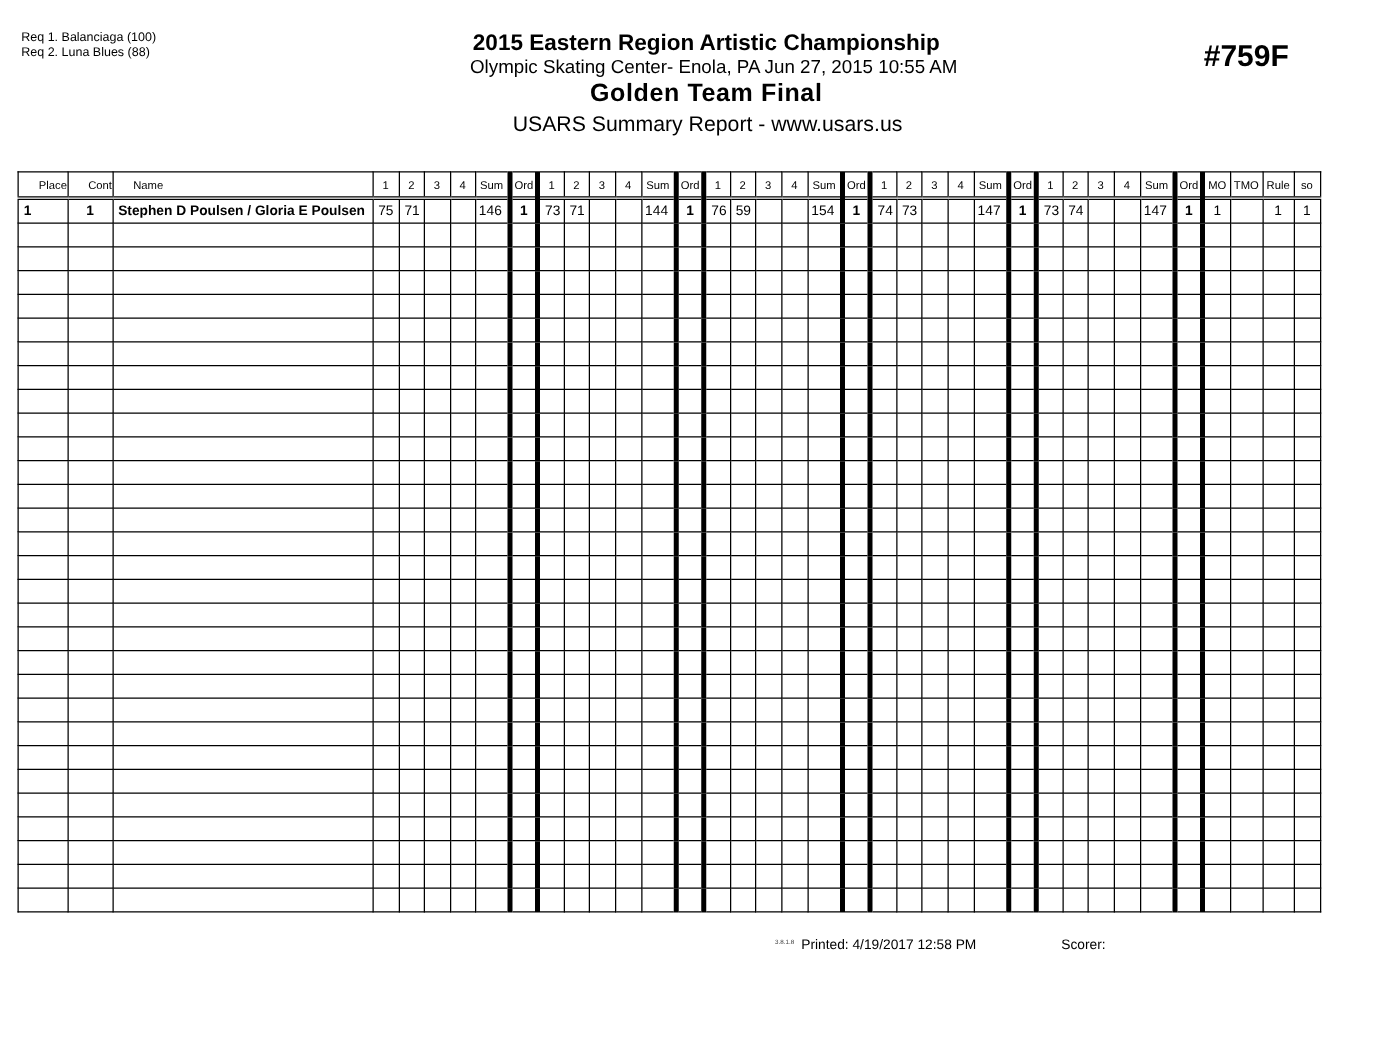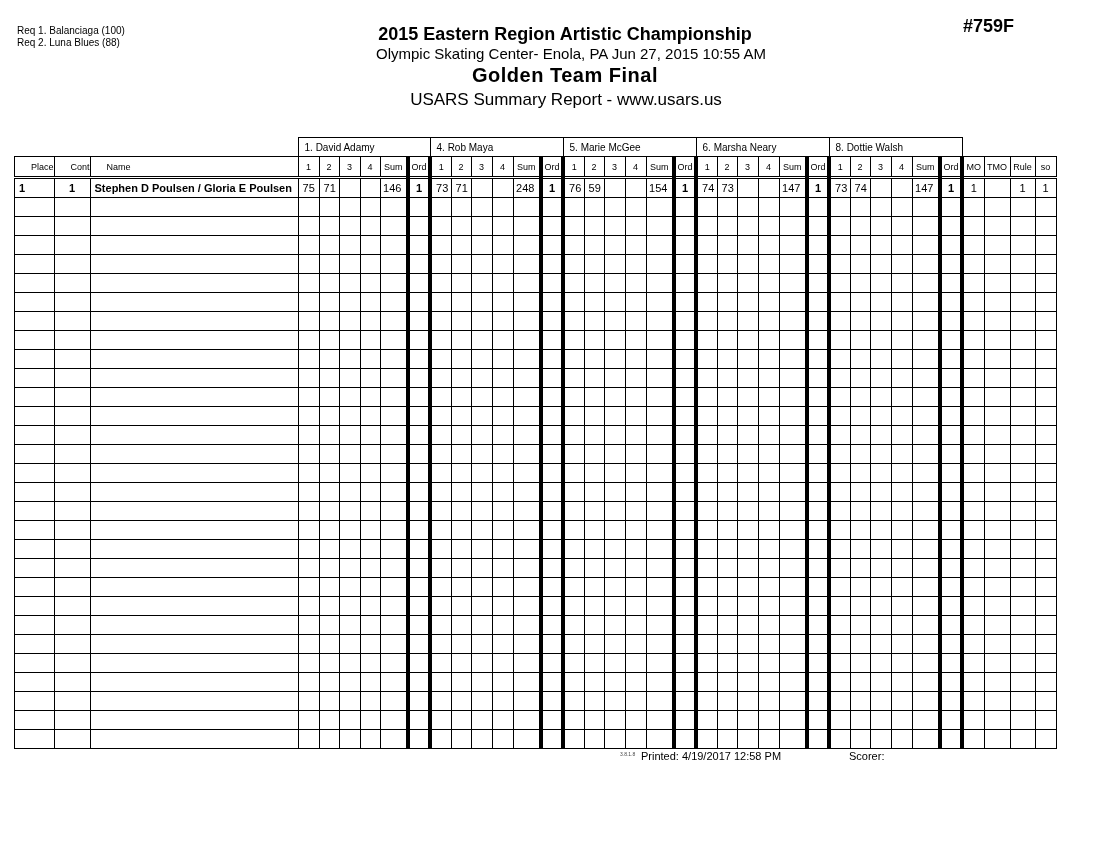--- a/index.html
+++ b/index.html
@@ -5,21 +5,21 @@
   html, body { margin:0; padding:0; background:#ffffff; }
   body { width:1100px; height:850px; position:relative; overflow:hidden;
          font-family:"Liberation Sans", sans-serif; color:#000; }
   .abs { position:absolute; }
   .req { left:17px; font-size:10px; line-height:12px; }
   .title { left:12px; width:1100px; text-align:center; }
   .t1 { top:24px; font-size:18px; font-weight:bold; padding-left:6px; box-sizing:border-box; }
   .t2 { top:45px; font-size:15px; padding-left:18px; box-sizing:border-box; }
   .t3 { top:64px; font-size:20px; font-weight:bold; letter-spacing:0.5px; padding-left:6px; box-sizing:border-box; }
   .t4 { top:90px; font-size:17px; padding-left:8px; box-sizing:border-box; }
-  .evnum { left:963px; top:16px; font-size:18px; font-weight:bold; }
+  .evnum { left:963px; top:32px; font-size:24px; font-weight:bold; }
 
   table.grid { position:absolute; left:14px; top:137px; border-collapse:collapse; table-layout:fixed; }
   table.grid td { border:1px solid #000; padding:0; font-size:9px; height:18px; overflow:hidden; white-space:nowrap; }
   tr.judges td { height:18px; font-size:10px; padding-left:6px; }
   tr.judges td.blank { border:none; }
   tr.colhdr td { text-align:center; height:19px; }
   tr.colhdr td.left { text-align:left; padding-left:16px; }
   tr.colhdr td { border-bottom:3px double #000; }
   tr.data td { font-size:11px; text-align:center; padding-right:2px; }
   tr.data td.c { text-align:center; padding-right:0; }
@@ -83,29 +83,20 @@
       <col style="width:21px">
       <col style="width:21px">
       <col style="width:28px">
       <col style="width:22px">
     <col style="width:22px">
       <col style="width:26px">
       <col style="width:25px">
       <col style="width:21px">
   </colgroup>
   <tbody id="tbody">
-    <tr class="judges">
-      <td class="blank" colspan="3"></td>
-      <td colspan="6">1.  David Adamy</td>
-      <td colspan="6">4.  Rob Maya</td>
-      <td colspan="6">5.  Marie McGee</td>
-      <td colspan="6">6.  Marsha Neary</td>
-      <td colspan="6">8.  Dottie Walsh</td>
-      <td class="blank" colspan="4"></td>
-    </tr>
     <tr class="colhdr" id="colhdr">
       <td class="left">Place</td>
       <td class="left">Cont</td>
       <td class="left">Name</td>
     <td>1</td>
         <td>2</td>
         <td>3</td>
         <td>4</td>
         <td>Sum</td>
         <td class="thickL thickR">Ord</td>
@@ -145,21 +136,21 @@
         <td class="l">75</td>
         <td class="l">71</td>
         <td></td>
         <td></td>
         <td>146</td>
         <td class="c b thickL thickR">1</td>
         <td class="l">73</td>
         <td class="l">71</td>
         <td></td>
         <td></td>
-        <td>248</td>
+        <td>144</td>
         <td class="c b thickL thickR">1</td>
         <td class="l">76</td>
         <td class="l">59</td>
         <td></td>
         <td></td>
         <td>154</td>
         <td class="c b thickL thickR">1</td>
         <td class="l">74</td>
         <td class="l">73</td>
         <td></td>

